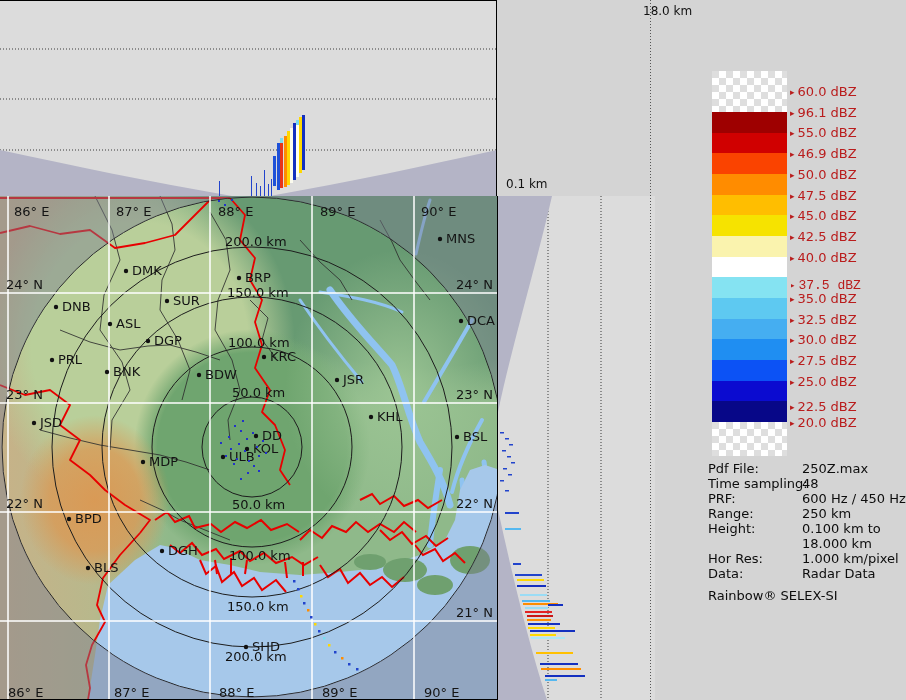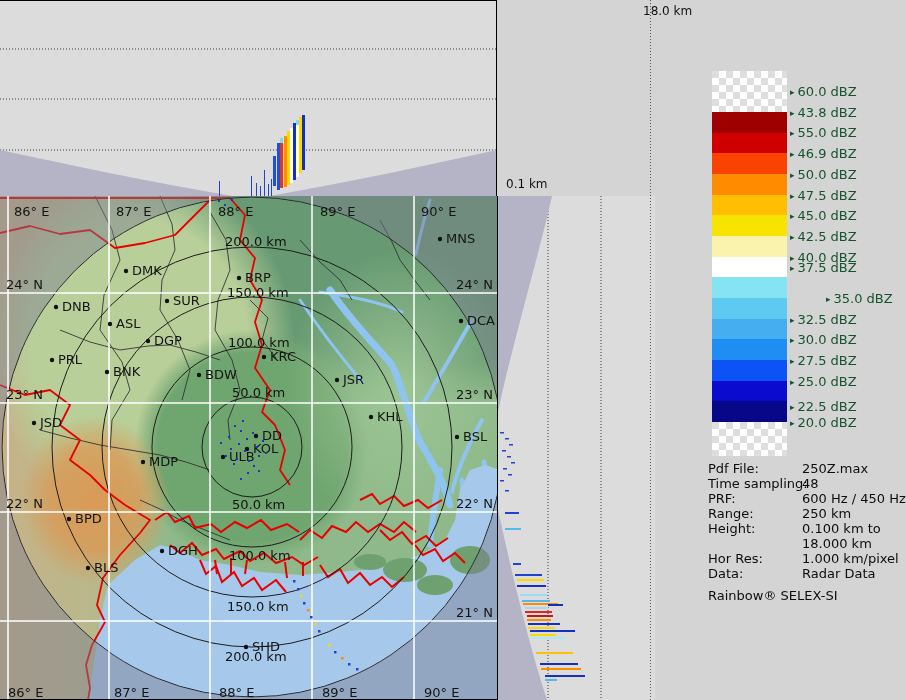--- a/index.html
+++ b/index.html
@@ -14,21 +14,21 @@
   #corner-gap{position:absolute;left:497px;top:0;width:158px;height:196px;background:#d4d4d4;}
   #vdots-650{position:absolute;left:650px;top:0;width:1px;height:700px;z-index:2;
     background-image:repeating-linear-gradient(to bottom,#555 0 1px,transparent 1px 3px);}
   .axis-lab{position:absolute;font-size:12px;color:#111;z-index:3;}
   #lab-top-height{left:643px;top:4px;}
   #lab-bot-height{left:506px;top:177px;}
   #colorbar{position:absolute;left:712px;top:71px;width:75px;z-index:3;}
   .swatch{width:75px;}
   .checker{background-image:conic-gradient(#ffffff 25%,#dedede 0 50%,#ffffff 0 75%,#dedede 0);
            background-size:14px 14px;}
-  .cb-lab{position:absolute;left:790px;font-size:13px;color:#14532d;white-space:nowrap;z-index:3;}
+  .cb-lab{position:absolute;left:790px;font-size:13px;color:#b91c1c;white-space:nowrap;z-index:3;}
   .cb-lab .arr{font-size:9px;vertical-align:1px;margin-right:3px;}
   #meta{position:absolute;left:708px;top:461px;z-index:3;font-size:13px;color:#0d0d0d;}
   .meta-row{display:flex;line-height:15px;}
   .meta-row .ml{width:94px;white-space:nowrap;}
   .meta-row .mv{white-space:nowrap;}
   #meta-footer{margin-top:7px;white-space:nowrap;}
   svg text{font-family:"DejaVu Sans","Liberation Sans",sans-serif;}
 </style>
 </head>
 <body>
@@ -377,30 +377,30 @@
     <div class="swatch" style="height: 21px; background: rgb(94, 201, 241);"></div>
     <div class="swatch" style="height: 20px; background: rgb(69, 174, 241);"></div>
     <div class="swatch" style="height: 21px; background: rgb(31, 142, 242);"></div>
     <div class="swatch" style="height: 21px; background: rgb(12, 82, 245);"></div>
     <div class="swatch" style="height: 20px; background: rgb(11, 11, 208);"></div>
     <div class="swatch" style="height: 21px; background: rgb(7, 7, 136);"></div>
     <div class="swatch checker" style="height: 34px;"></div>
   </div>
 <div id="cb-labels">
     <div class="cb-lab" style="top: 84px;"><span class="arr">▸</span><span>60.0 dBZ</span></div>
-    <div class="cb-lab" style="top: 104.7px;"><span class="arr">▸</span><span>43.8 dBZ</span></div>
+    <div class="cb-lab" style="top: 104.7px;"><span class="arr">▸</span><span>96.1 dBZ</span></div>
     <div class="cb-lab" style="top: 125.4px;"><span class="arr">▸</span><span>55.0 dBZ</span></div>
     <div class="cb-lab" style="top: 146.1px;"><span class="arr">▸</span><span>46.9 dBZ</span></div>
     <div class="cb-lab" style="top: 166.8px;"><span class="arr">▸</span><span>50.0 dBZ</span></div>
     <div class="cb-lab" style="top: 187.5px;"><span class="arr">▸</span><span>47.5 dBZ</span></div>
     <div class="cb-lab" style="top: 208.2px;"><span class="arr">▸</span><span>45.0 dBZ</span></div>
     <div class="cb-lab" style="top: 228.9px;"><span class="arr">▸</span><span>42.5 dBZ</span></div>
     <div class="cb-lab" style="top: 249.6px;"><span class="arr">▸</span><span>40.0 dBZ</span></div>
-    <div class="cb-lab" style="top: 260px;"><span class="arr">▸</span><span>37.5 dBZ</span></div>
-    <div class="cb-lab" style="top: 291px; margin-left: 36px;"><span class="arr">▸</span><span>35.0 dBZ</span></div>
+    <div class="cb-lab" style="top: 278px; font-family: Liberation Mono, monospace;"><span class="arr">▸</span><span>37.5 dBZ</span></div>
+    <div class="cb-lab" style="top: 291px;"><span class="arr">▸</span><span>35.0 dBZ</span></div>
     <div class="cb-lab" style="top: 311.7px;"><span class="arr">▸</span><span>32.5 dBZ</span></div>
     <div class="cb-lab" style="top: 332.4px;"><span class="arr">▸</span><span>30.0 dBZ</span></div>
     <div class="cb-lab" style="top: 353.1px;"><span class="arr">▸</span><span>27.5 dBZ</span></div>
     <div class="cb-lab" style="top: 373.8px;"><span class="arr">▸</span><span>25.0 dBZ</span></div>
     <div class="cb-lab" style="top: 399px;"><span class="arr">▸</span><span>22.5 dBZ</span></div>
     <div class="cb-lab" style="top: 415.2px;"><span class="arr">▸</span><span>20.0 dBZ</span></div>
   </div>
 
 <div id="meta">
   <div id="meta-rows">

